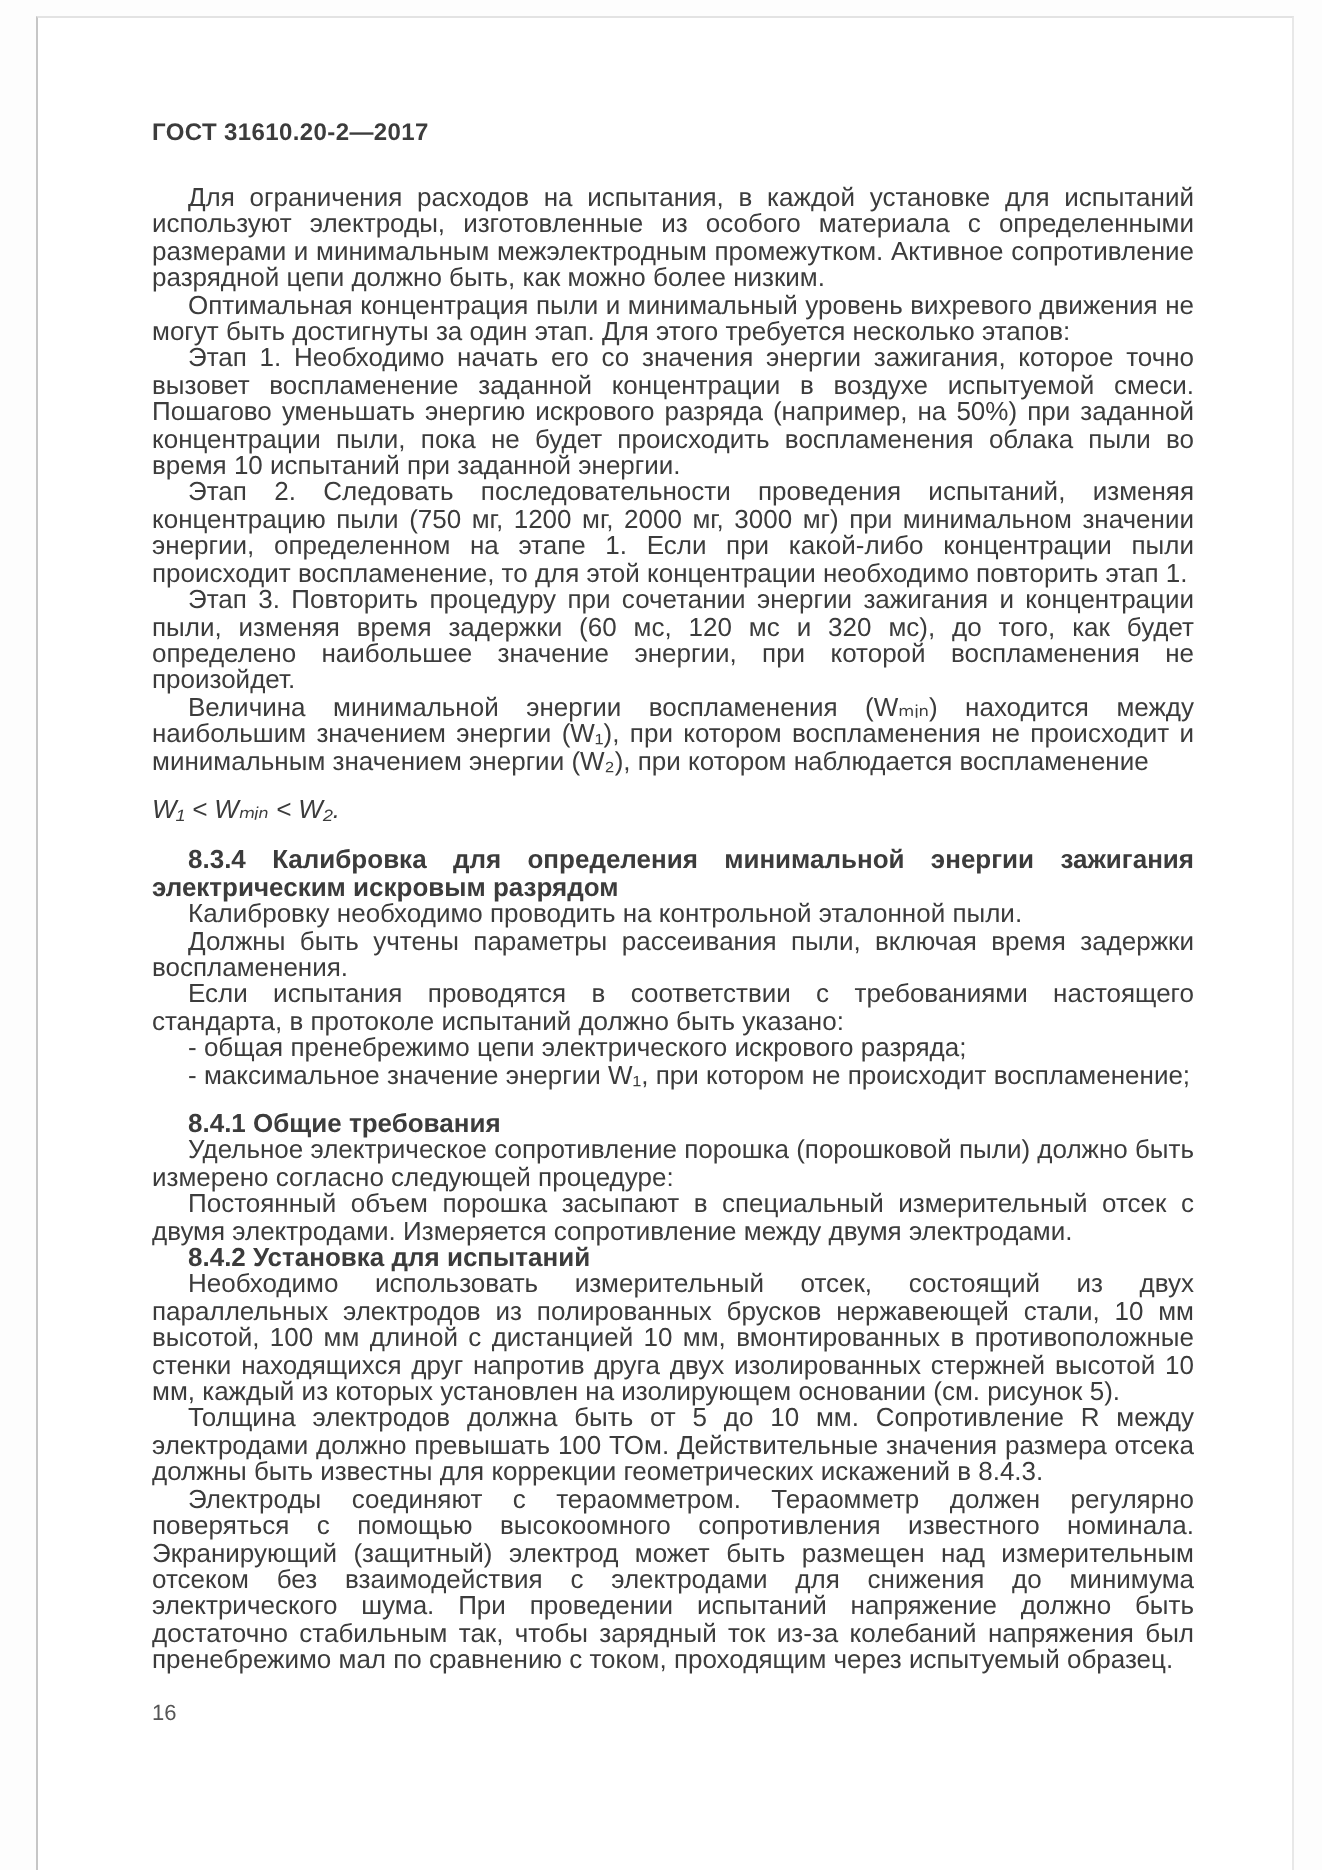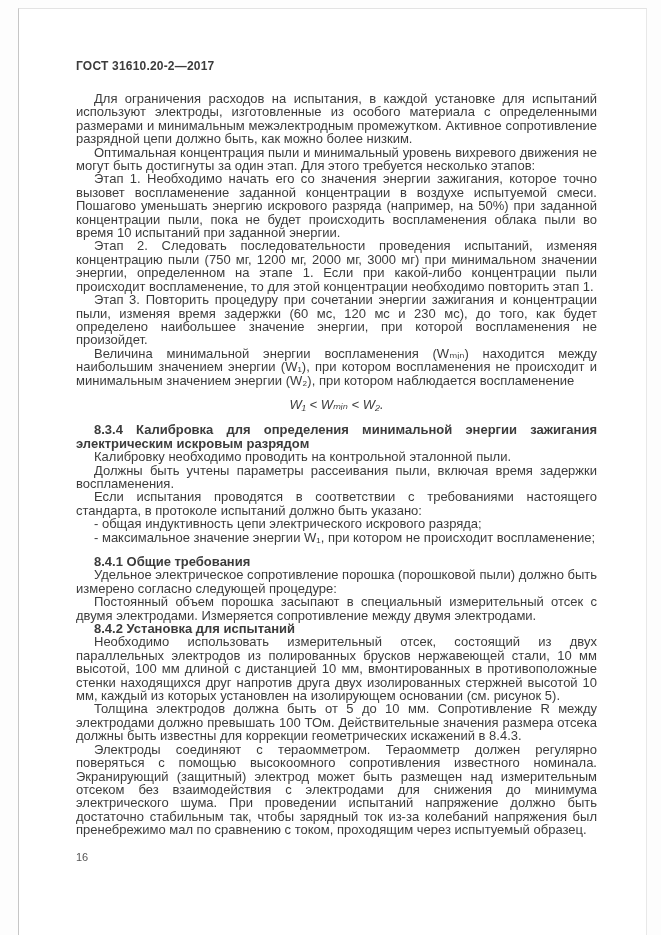--- a/index.html
+++ b/index.html
@@ -54,21 +54,21 @@
   }
   .heading.section {
     margin-top: 13px;
     margin-bottom: 12px;
   }
   .heading.sub-spaced {
     margin-top: 11px;
   }
   .formula {
     margin: 11px 0 12px 0;
-    text-align: center;
+    text-align: left;
     font-style: italic;
     text-indent: 0;
   }
   .page-number {
     margin: 14px 50px 0 57px;
     font-size: 11px;
     color: #555555;
   }
 </style>
 </head>
@@ -77,28 +77,28 @@
 <div class="viewport">
   <div class="page">
 
     <div class="doc-header">ГОСТ 31610.20-2—2017</div>
 
     <div class="doc-body">
       <p class="para">Для ограничения расходов на испытания, в каждой установке для испытаний используют электроды, изготовленные из особого материала с определенными размерами и минимальным межэлектродным промежутком. Активное сопротивление разрядной цепи должно быть, как можно более низким.</p>
       <p class="para">Оптимальная концентрация пыли и минимальный уровень вихревого движения не могут быть достигнуты за один этап. Для этого требуется несколько этапов:</p>
       <p class="para">Этап 1. Необходимо начать его со значения энергии зажигания, которое точно вызовет воспламенение заданной концентрации в воздухе испытуемой смеси. Пошагово уменьшать энергию искрового разряда (например, на 50%) при заданной концентрации пыли, пока не будет происходить воспламенения облака пыли во время 10 испытаний при заданной энергии.</p>
       <p class="para">Этап 2. Следовать последовательности проведения испытаний, изменяя концентрацию пыли (750 мг, 1200 мг, 2000 мг, 3000 мг) при минимальном значении энергии, определенном на этапе 1. Если при какой-либо концентрации пыли происходит воспламенение, то для этой концентрации необходимо повторить этап 1.</p>
-      <p class="para">Этап 3. Повторить процедуру при сочетании энергии зажигания и концентрации пыли, изменяя время задержки (60 мс, 120 мс и 230 мс), до того, как будет определено наибольшее значение энергии, при которой воспламенения не произойдет.</p>
+      <p class="para">Этап 3. Повторить процедуру при сочетании энергии зажигания и концентрации пыли, изменяя время задержки (60 мс, 120 мс и 320 мс), до того, как будет определено наибольшее значение энергии, при которой воспламенения не произойдет.</p>
       <p class="para">Величина минимальной энергии воспламенения (Wₘᵢₙ) находится между наибольшим значением энергии (W₁), при котором воспламенения не происходит и минимальным значением энергии (W₂), при котором наблюдается воспламенение</p>
       <p class="para formula">W₁ &lt; Wₘᵢₙ &lt; W₂.</p>
       <p class="heading">8.3.4 Калибровка для определения минимальной энергии зажигания электрическим искровым разрядом</p>
       <p class="para">Калибровку необходимо проводить на контрольной эталонной пыли.</p>
       <p class="para">Должны быть учтены параметры рассеивания пыли, включая время задержки воспламенения.</p>
       <p class="para">Если испытания проводятся в соответствии с требованиями настоящего стандарта, в протоколе испытаний должно быть указано:</p>
-      <p class="para">- общая индуктивность цепи электрического искрового разряда;</p>
+      <p class="para">- общая пренебрежимо цепи электрического искрового разряда;</p>
       <p class="para">- максимальное значение энергии W₁, при котором не происходит воспламенение;</p>
       <p class="heading sub-spaced">8.4.1 Общие требования</p>
       <p class="para">Удельное электрическое сопротивление порошка (порошковой пыли) должно быть измерено согласно следующей процедуре:</p>
       <p class="para">Постоянный объем порошка засыпают в специальный измерительный отсек с двумя электродами. Измеряется сопротивление между двумя электродами.</p>
       <p class="heading">8.4.2 Установка для испытаний</p>
       <p class="para">Необходимо использовать измерительный отсек, состоящий из двух параллельных электродов из полированных брусков нержавеющей стали, 10 мм высотой, 100 мм длиной с дистанцией 10 мм, вмонтированных в противоположные стенки находящихся друг напротив друга двух изолированных стержней высотой 10 мм, каждый из которых установлен на изолирующем основании (см. рисунок 5).</p>
       <p class="para">Толщина электродов должна быть от 5 до 10 мм. Сопротивление R между электродами должно превышать 100 ТОм. Действительные значения размера отсека должны быть известны для коррекции геометрических искажений в 8.4.3.</p>
       <p class="para">Электроды соединяют с тераомметром. Тераомметр должен регулярно поверяться с помощью высокоомного сопротивления известного номинала. Экранирующий (защитный) электрод может быть размещен над измерительным отсеком без взаимодействия с электродами для снижения до минимума электрического шума. При проведении испытаний напряжение должно быть достаточно стабильным так, чтобы зарядный ток из-за колебаний напряжения был пренебрежимо мал по сравнению с током, проходящим через испытуемый образец.</p>
     </div>
 

